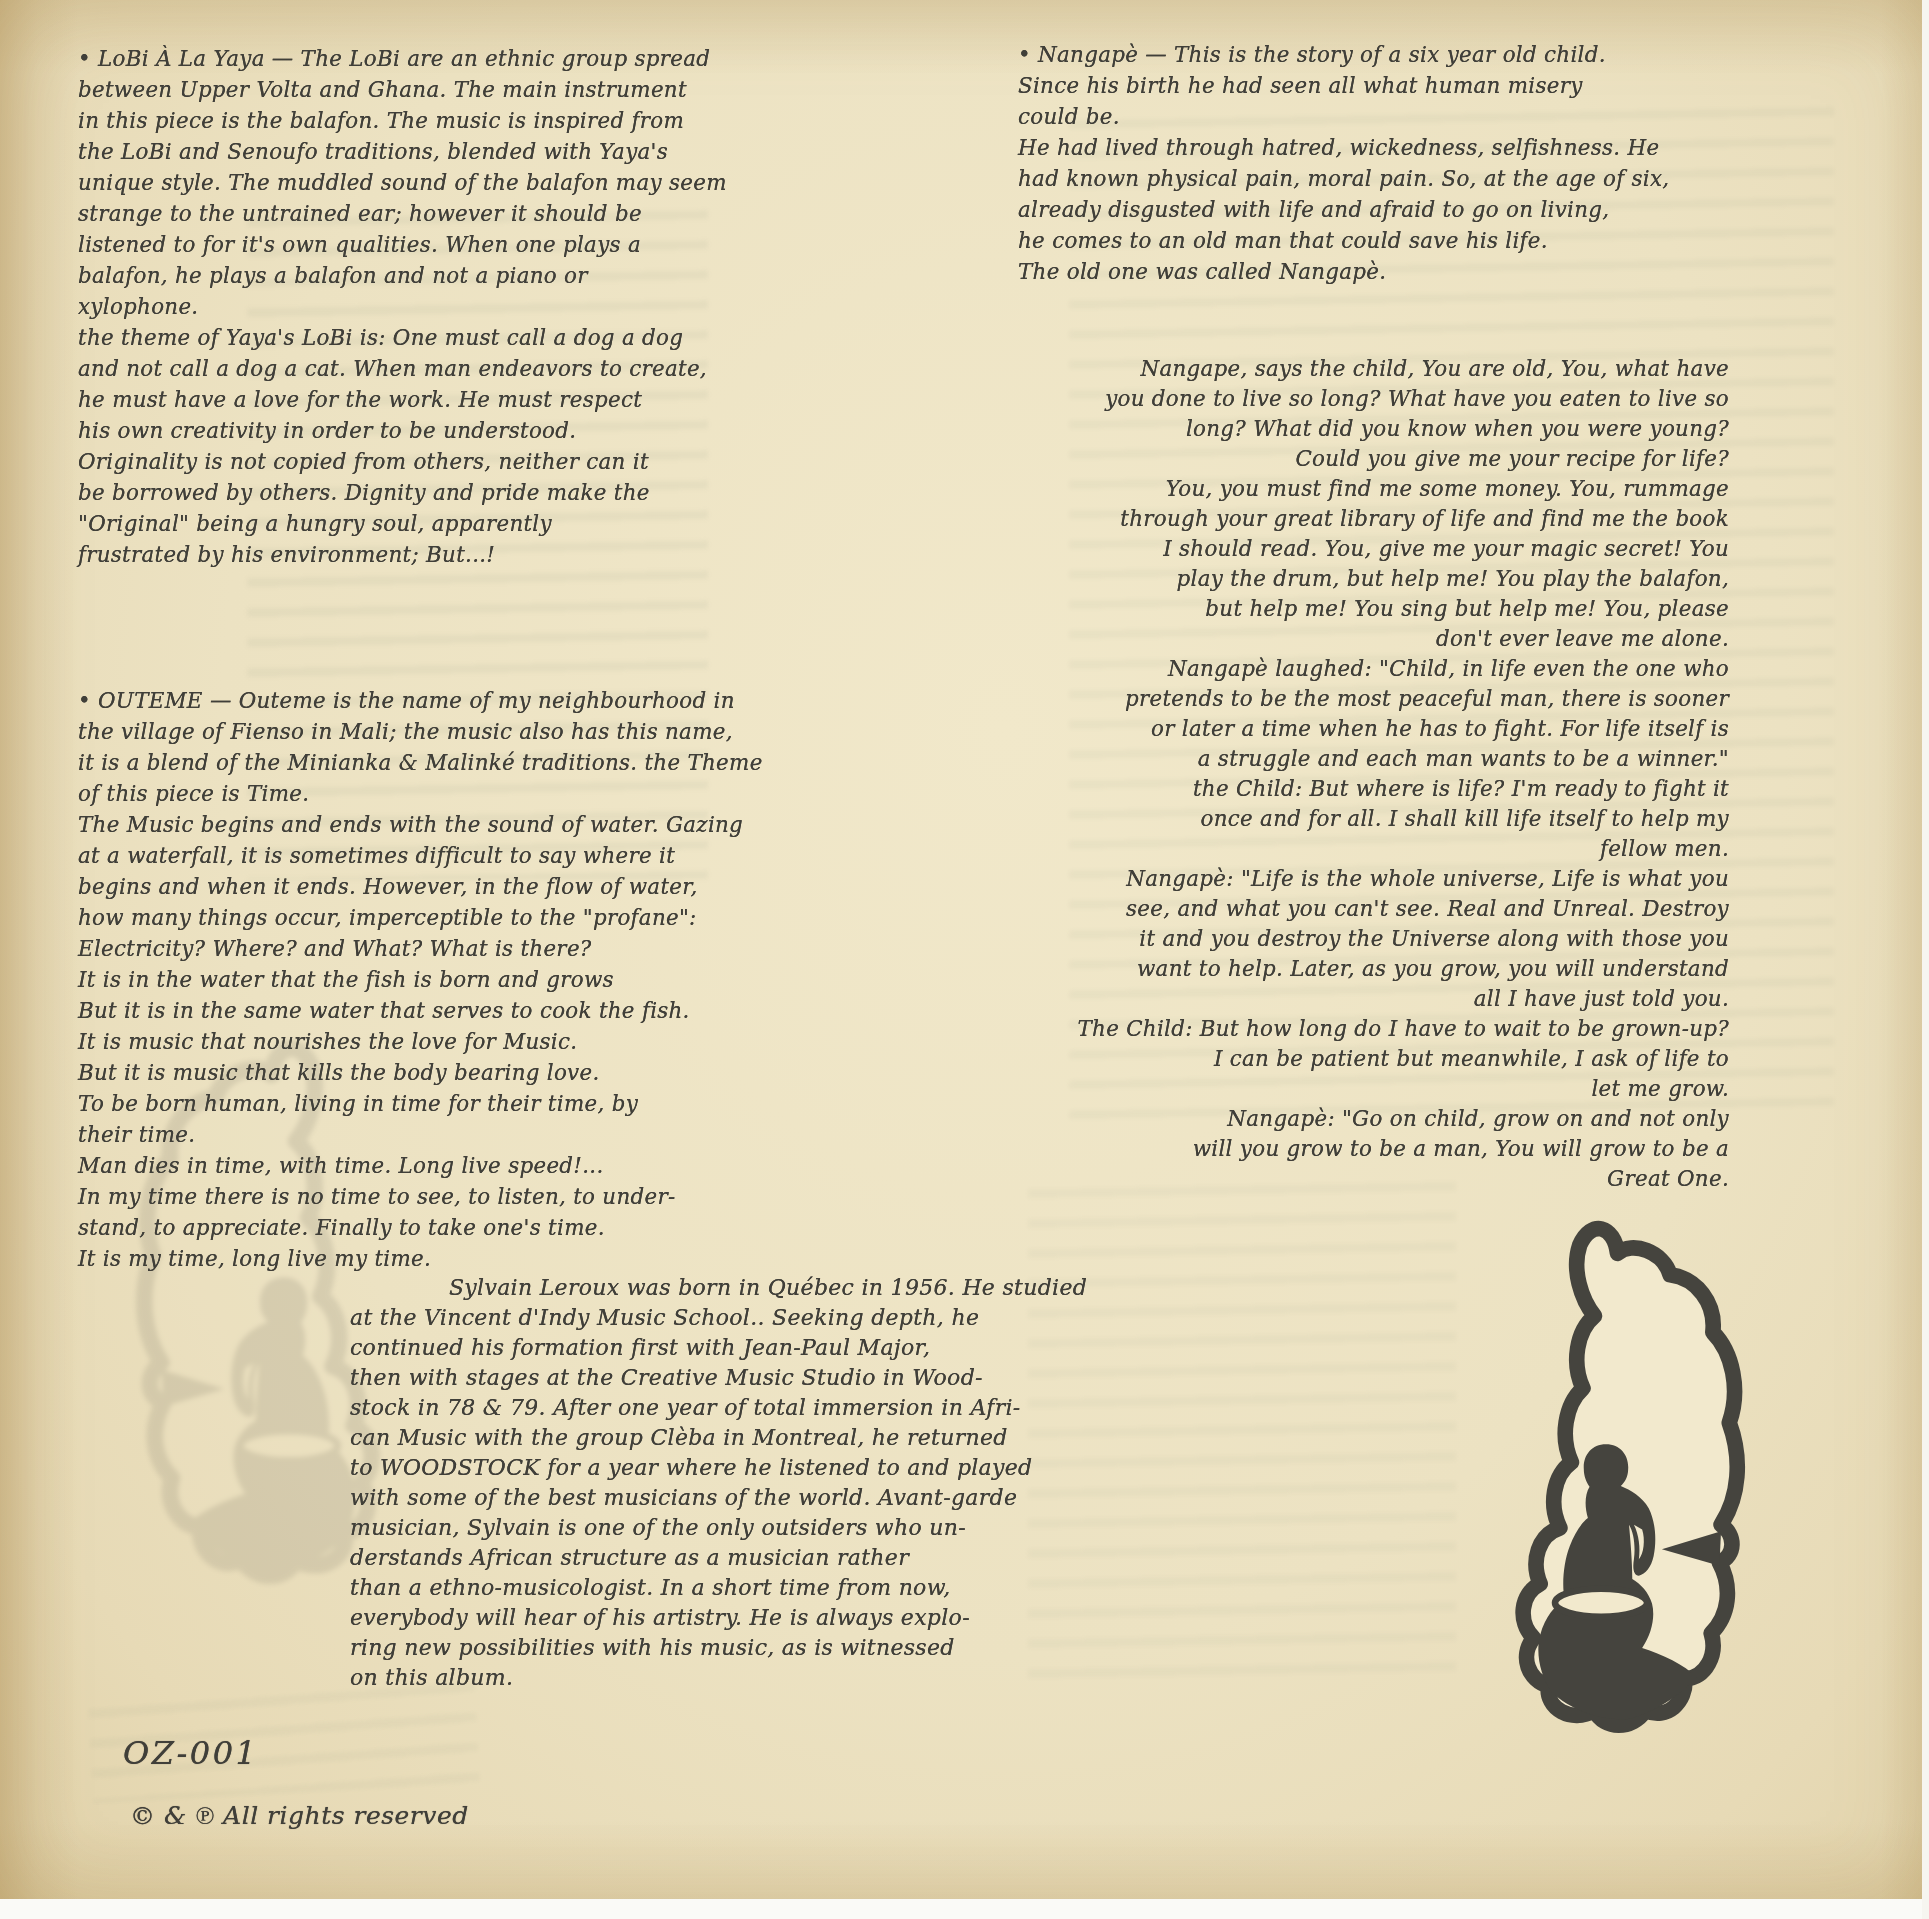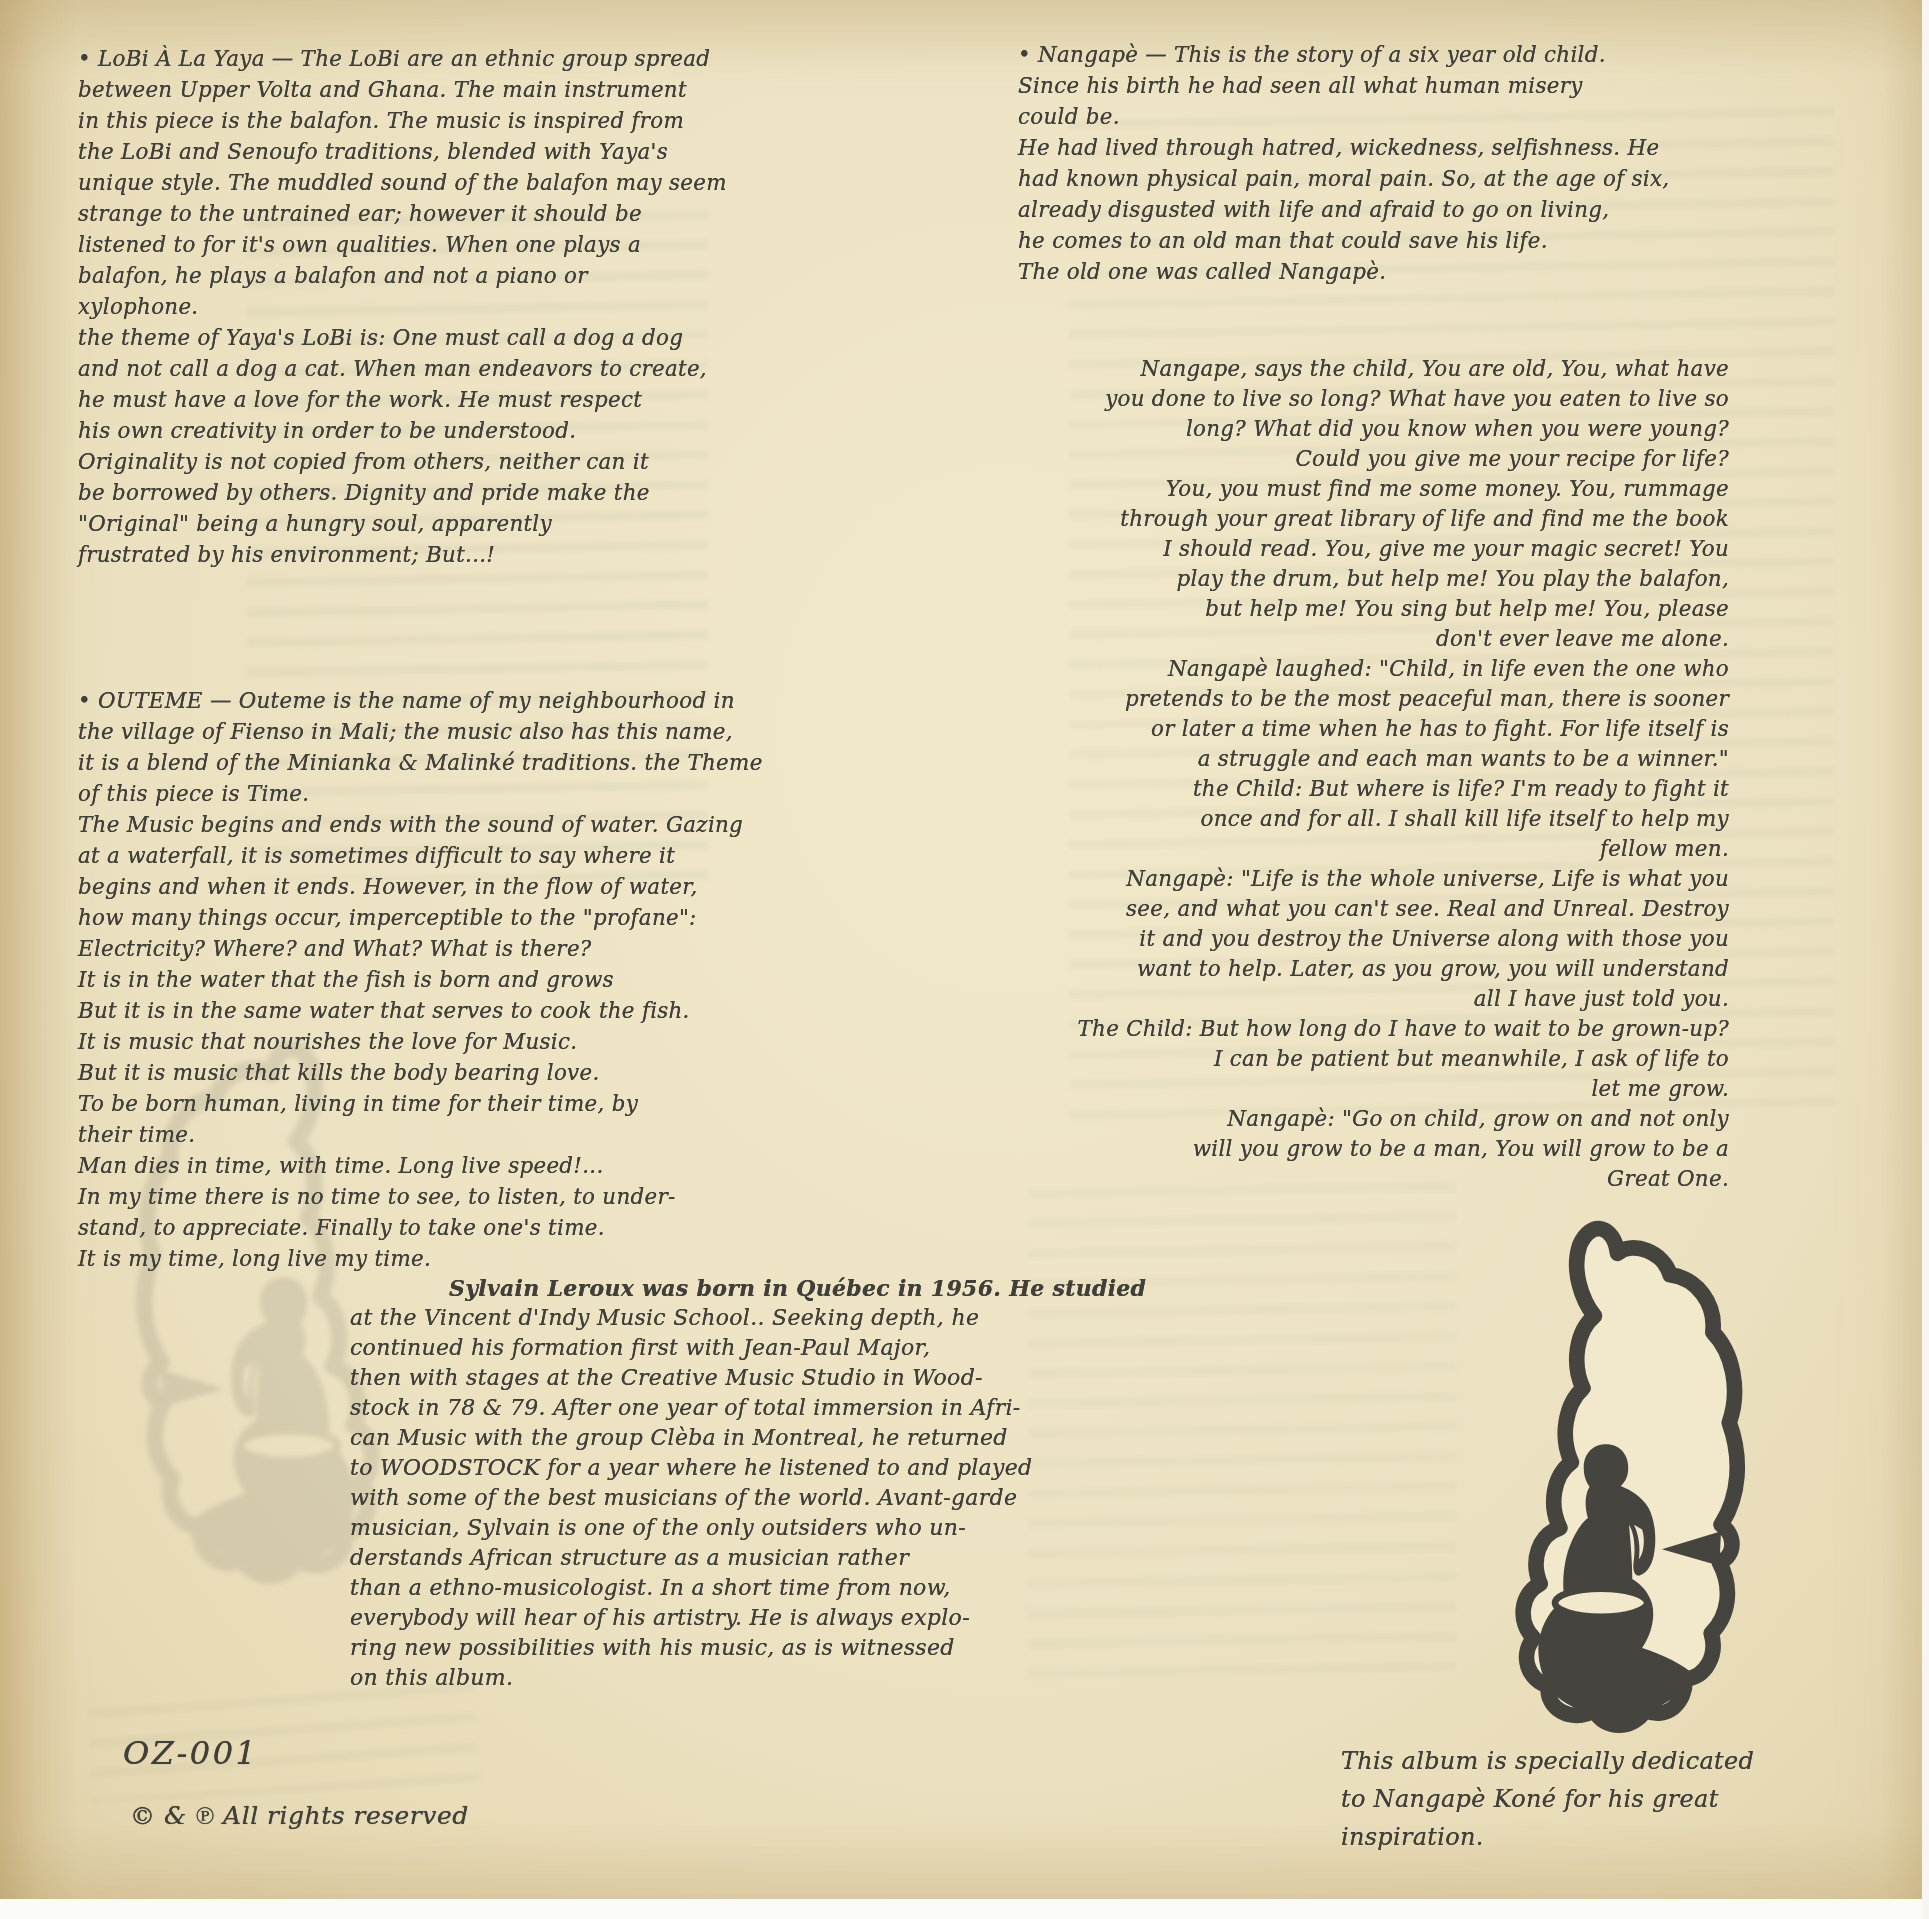--- a/index.html
+++ b/index.html
@@ -21,21 +21,21 @@
   .hcol{position:absolute;}
   .hline{
     white-space:nowrap;
     font-size:21.4px;
     line-height:31px;
     letter-spacing:0.3px;
     text-shadow:0 0 0.6px #403f39;
   }
   .tight .hline{line-height:30px;}
   .bio .hline{font-size:22px;line-height:30px;}
-  .bio .hline:first-child{padding-left:99px;font-weight:bold;}
+  .bio .hline:first-child{padding-left:99px;}
   .dedication .hline{font-size:24px;line-height:38px;}
   .catalog{
     position:absolute;left:123px;top:1734px;
     font-size:32px;letter-spacing:2.5px;text-shadow:0 0 0.7px #403f39;
   }
   .rights{
     position:absolute;left:130px;top:1801px;
     font-size:25px;letter-spacing:0.5px;text-shadow:0 0 0.7px #403f39;
   }
   .scan-strip-bottom{position:absolute;left:0;bottom:0;width:100%;height:21.4px;background:#fafaf7;}
@@ -224,22 +224,17 @@
           <path d="M152,402 C158,414 160,430 158,444 C164,438 166,420 162,408 Z" fill="#f2e9cd"></path>
         </g>
       </defs>
       <use href="#logo-shape"></use>
     </svg>
   </div>
 
   <div class="catalog">OZ-001</div>
   <div class="rights">© &amp; ℗  All rights reserved</div>
 
-  <div class="hcol dedication" style="left:1341px;top:1742px;width:543px;">
-      <div class="hline">This album is specially dedicated</div>
-      <div class="hline">to Nangapè Koné for his great</div>
-      <div class="hline">inspiration.</div>
-    </div>
 
   <div class="scan-strip-bottom"></div>
   <div class="scan-strip-right"></div>
 </div>
 
 
 </body></html>

